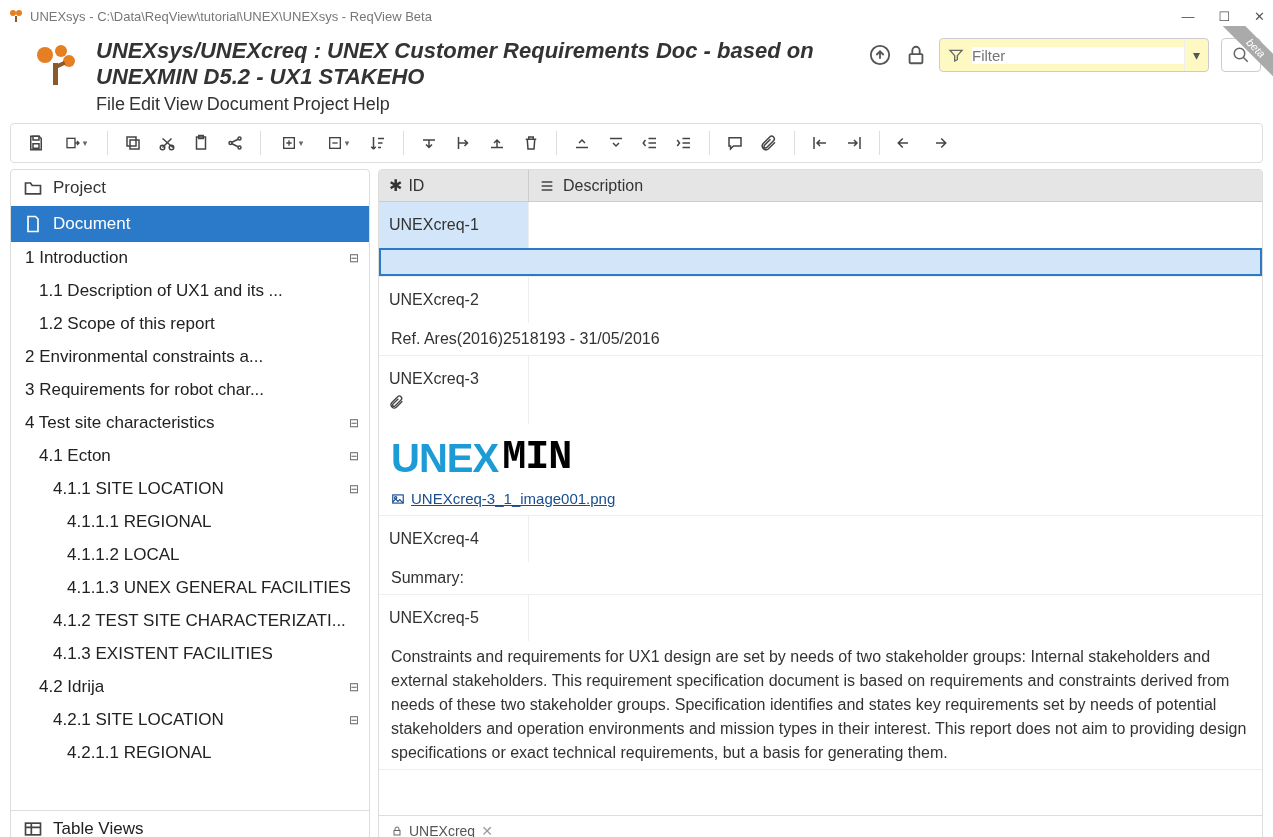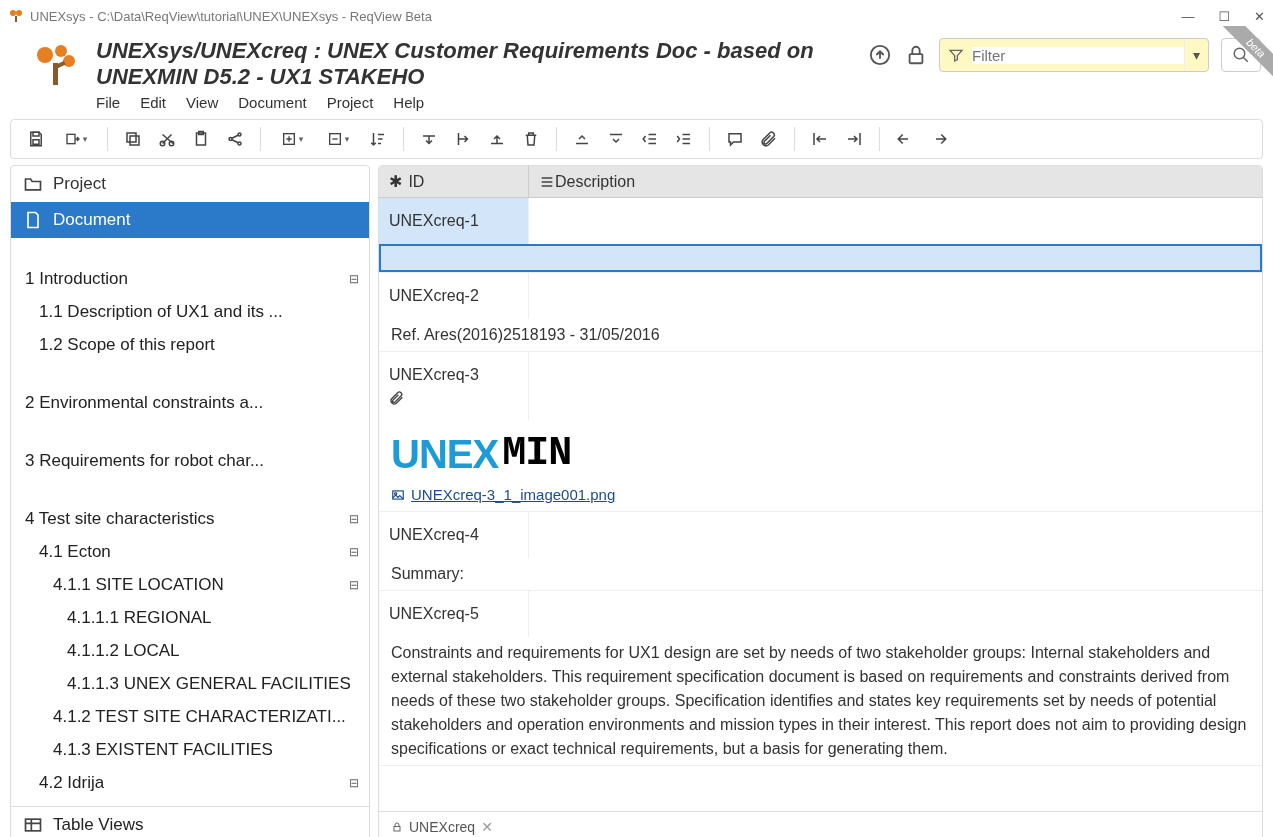--- a/index.html
+++ b/index.html
@@ -6,21 +6,21 @@
 body { font-family: "Segoe UI", Arial, sans-serif; font-size: 14px; color: #222; background: #fff; width: 1273px; height: 837px; overflow: hidden; }
 .titlebar { height: 32px; display: flex; align-items: center; padding: 0 8px; color: #777; font-size: 13px; }
 .titlebar .app-icon-wrap { margin-right: 6px; }
 .titlebar .title-text { flex: 1; }
 .titlebar .win-controls { display: flex; gap: 24px; color: #555; }
 .titlebar .win-controls span { cursor: default; }
 .header { padding: 6px 12px 4px 28px; display: flex; align-items: flex-start; position: relative; }
 .header-logo { width: 56px; height: 56px; margin-right: 12px; display:flex; align-items:center; justify-content:center; }
 .header-main { flex: 1; }
 .doc-title { font-style: italic; font-weight: 600; font-size: 22px; color: #333; margin-bottom: 4px; }
-.menubar { display: flex; gap: 20px; font-size: 15px; color: #333; }
+.menubar { display: flex; gap: 4px; font-size: 18px; color: #333; }
 .menubar span { cursor: default; }
 .header-right { display: flex; align-items: center; gap: 12px; }
 .header-icons { display:flex; gap:14px; align-items:center; }
 .filter-box { display: flex; align-items: center; border: 1px solid #ccc; border-radius: 4px; height: 34px; width: 270px; background:#fef9c3; }
 .filter-box .filter-icon { padding: 0 8px; color:#666; }
 .filter-box input { flex: 1; border: none; outline: none; font-size: 15px; color: #888; }
 .filter-box .chevron { padding: 0 8px; color:#555; border-left:1px solid #eee; height:100%; display:flex; align-items:center;}
 .search-btn { border:1px solid #ccc; border-radius:4px; height:34px; width:40px; display:flex; align-items:center; justify-content:center; color:#666; }
 .beta-ribbon { position:absolute; top:-6px; right:-6px; width:60px; height:60px; overflow:hidden; pointer-events:none;}
 .beta-ribbon-inner { position:absolute; background:#aaa; color:#fff; font-style:italic; font-size:11px; text-align:center; transform:rotate(45deg); width:90px; top:14px; right:-22px; padding:2px 0;}
@@ -32,29 +32,29 @@
 .content { display:flex; height: calc(837px - 32px - 70px - 40px - 6px); padding:0 10px 10px 10px; gap:8px;}
 .sidebar { width:360px; border:1px solid #ddd; border-radius:4px; display:flex; flex-direction:column; overflow:hidden; }
 .sidebar-header { padding:8px 12px; display:flex; align-items:center; gap:10px; font-size:17px; color:#333; }
 .sidebar-item-doc { background:#2b7ac9; color:#fff; padding:8px 12px; display:flex; align-items:center; gap:10px; font-size:17px; }
 .tree { flex:1; overflow-y:auto; position:relative; }
 .tree::-webkit-scrollbar { width:16px; }
 .tree::-webkit-scrollbar-thumb { background:#c8c8c8; border-radius:2px;}
 .tree-item { padding:6px 10px; font-size:17px; color:#222; display:flex; align-items:center; justify-content:space-between; border-bottom:1px solid rgba(0,0,0,0); white-space:nowrap; overflow:hidden; text-overflow:ellipsis;}
 .tree-item .lbl { overflow:hidden; text-overflow:ellipsis; }
 .tree-item .collapse-ico { color:#666; font-size:12px; flex-shrink:0; margin-left:6px;}
-.tree-item.l1 { padding-left:14px;margin-top:25px; }
+.tree-item.l1 { padding-left:14px; }
 .tree-item.l2 { padding-left:28px;align-items:center; }
 .tree-item.l3 { padding-left:42px; }
 .tree-item.l4 { padding-left:56px; }
 .sidebar-footer { padding:8px 12px; display:flex; align-items:center; gap:10px; font-size:17px; border-top:1px solid #ddd;}
 .main { flex:1; border:1px solid #ddd; border-radius:4px; display:flex; flex-direction:column; overflow:hidden; position:relative;}
 .main-header { display:flex; background:#e5e5e5; border-bottom:1px solid #ccc; }
 .main-header .col-id { width:150px; padding:6px 10px; display:flex; align-items:center; gap:6px; border-right:1px solid #ccc; color:#333; font-size:16px;}
-.main-header .col-desc { flex:1; padding:6px 10px; display:flex; align-items:center; gap:0; color:#333; font-size:16px;}
+.main-header .col-desc { flex:1; padding:6px 10px; display:flex; align-items:center; gap:8px; color:#333; font-size:16px;}
 .rows { flex:1; overflow-y:auto; }
 .rows::-webkit-scrollbar { width:16px; }
 .rows::-webkit-scrollbar-thumb { background:#c8c8c8; }
 .row { display:flex; border-bottom:1px solid #eee;flex-direction:column; }
 .row .cell-id { width:150px; padding:14px 10px; font-size:16px; color:#333; border-right:1px solid #eee; display:flex; flex-direction:column; gap:6px;}
 .row .cell-desc { flex:1; padding:4px 12px; font-size:16px; color:#333; line-height:1.5;}
 .row.selected .cell-id { background:#d3e6f9; }
 .row.selected .cell-desc { background:#d3e6f9; border:2px solid #2b7ac9; padding:12px 10px;}
 .unexmin-logo { display:flex; align-items:center; gap:4px; font-size:40px; font-weight:900; letter-spacing:-1px; }
 .unexmin-logo .blue { color:#1d9bd6; }

